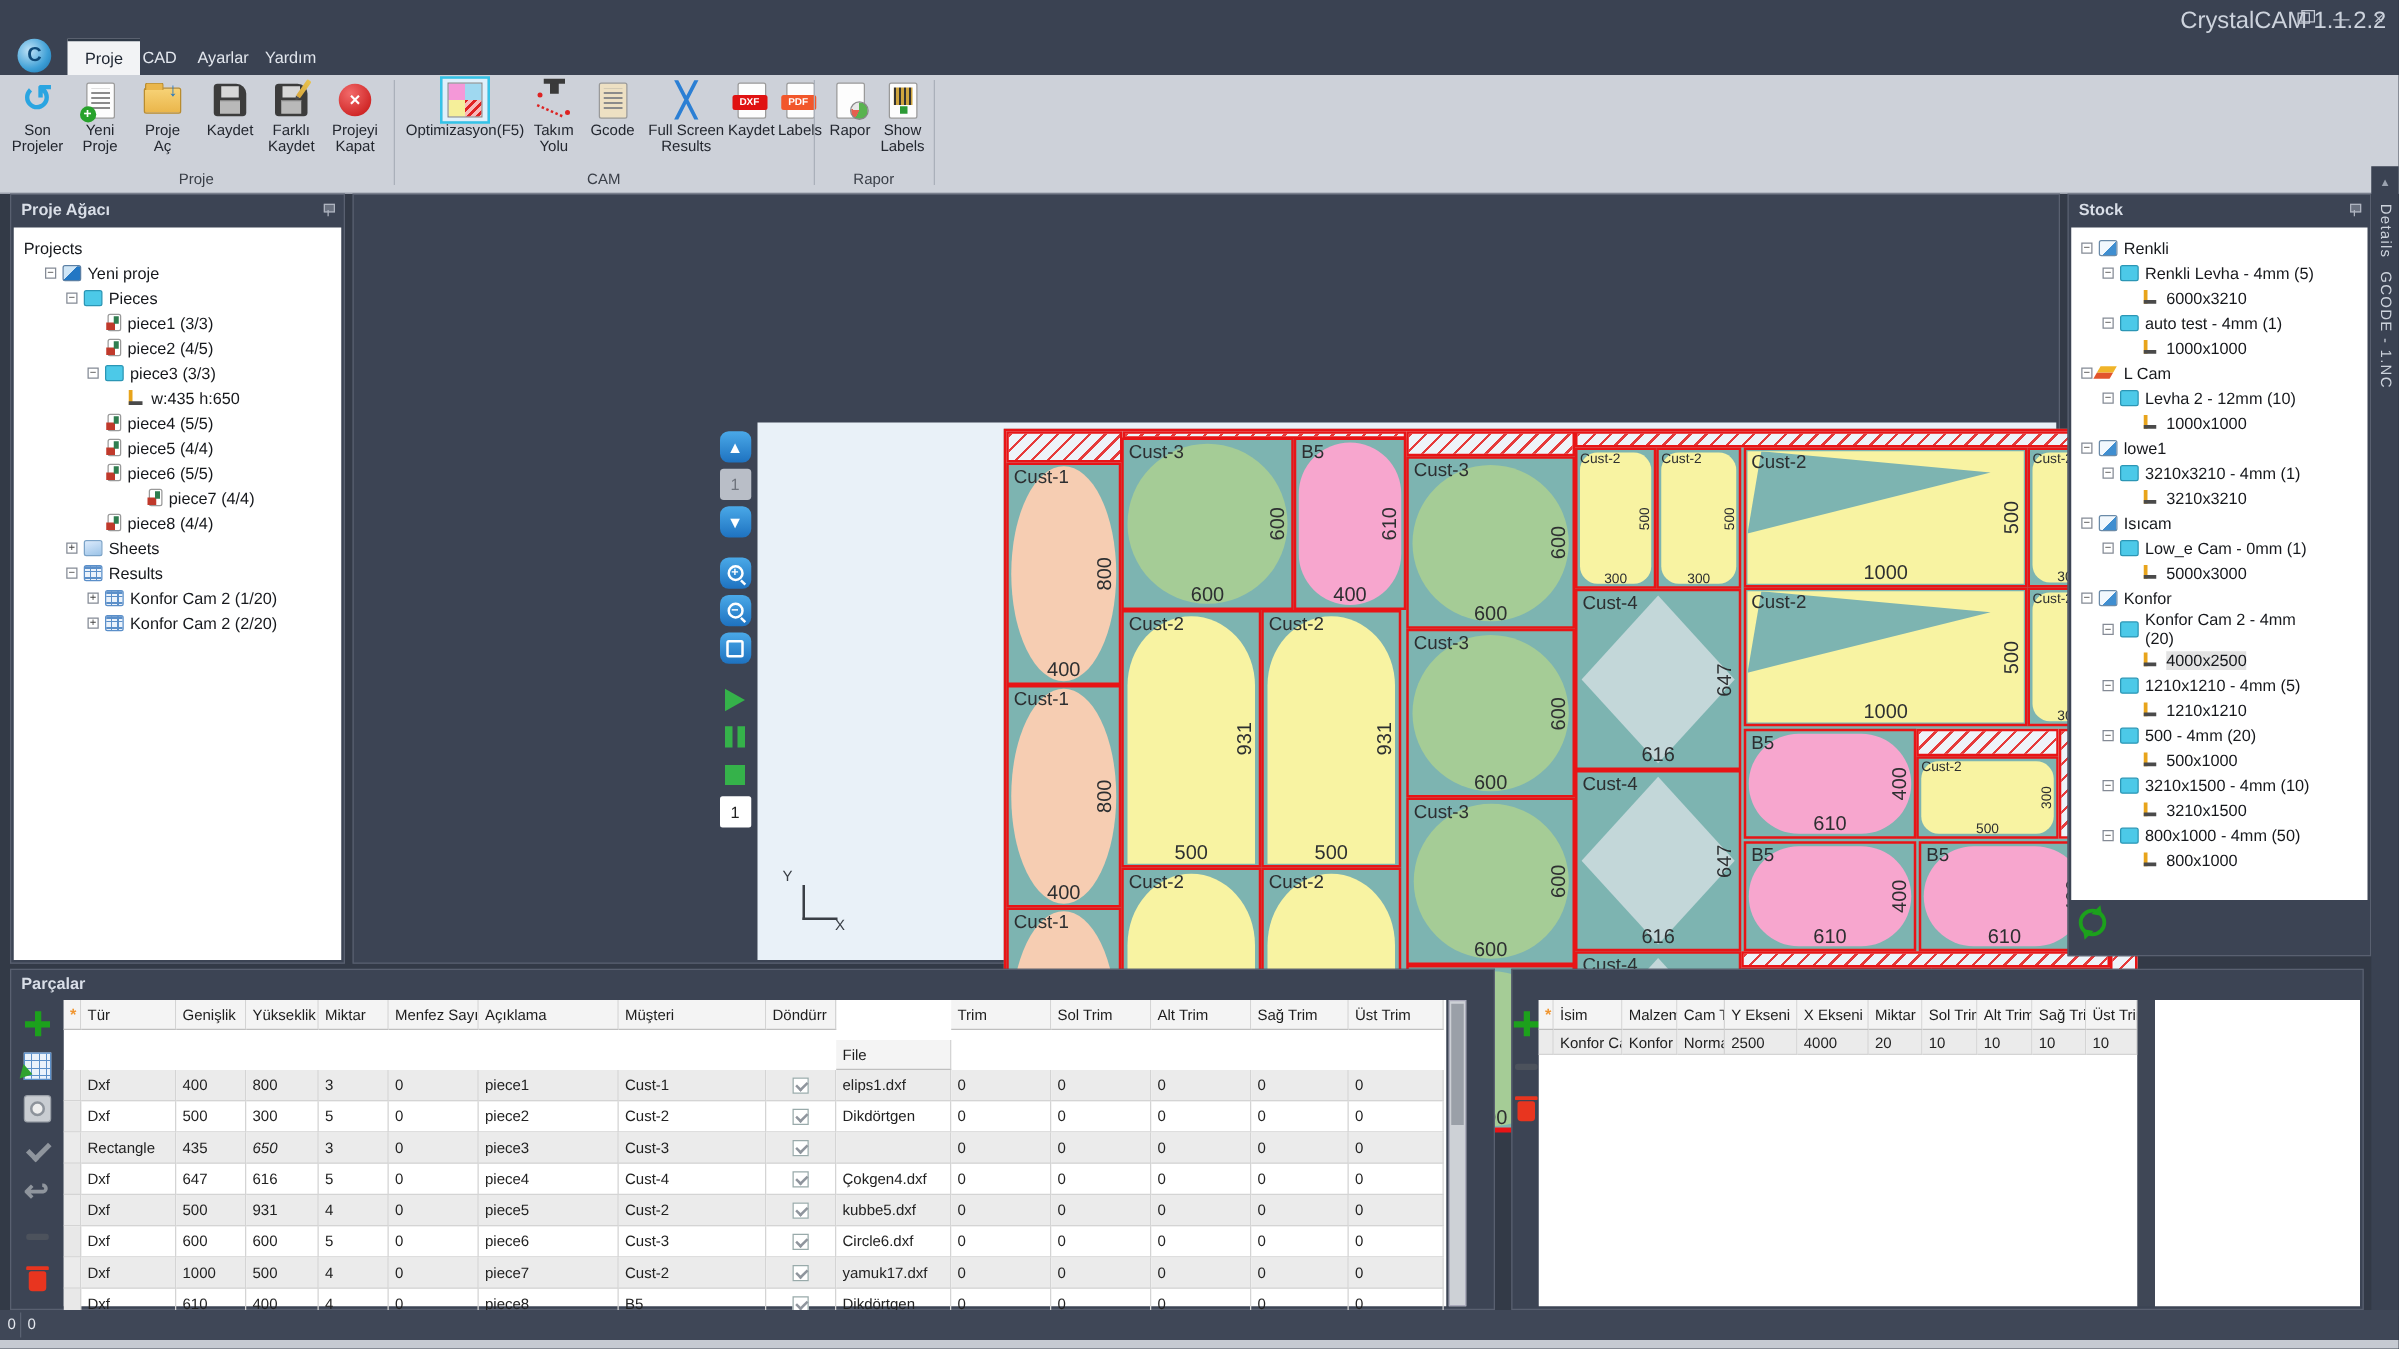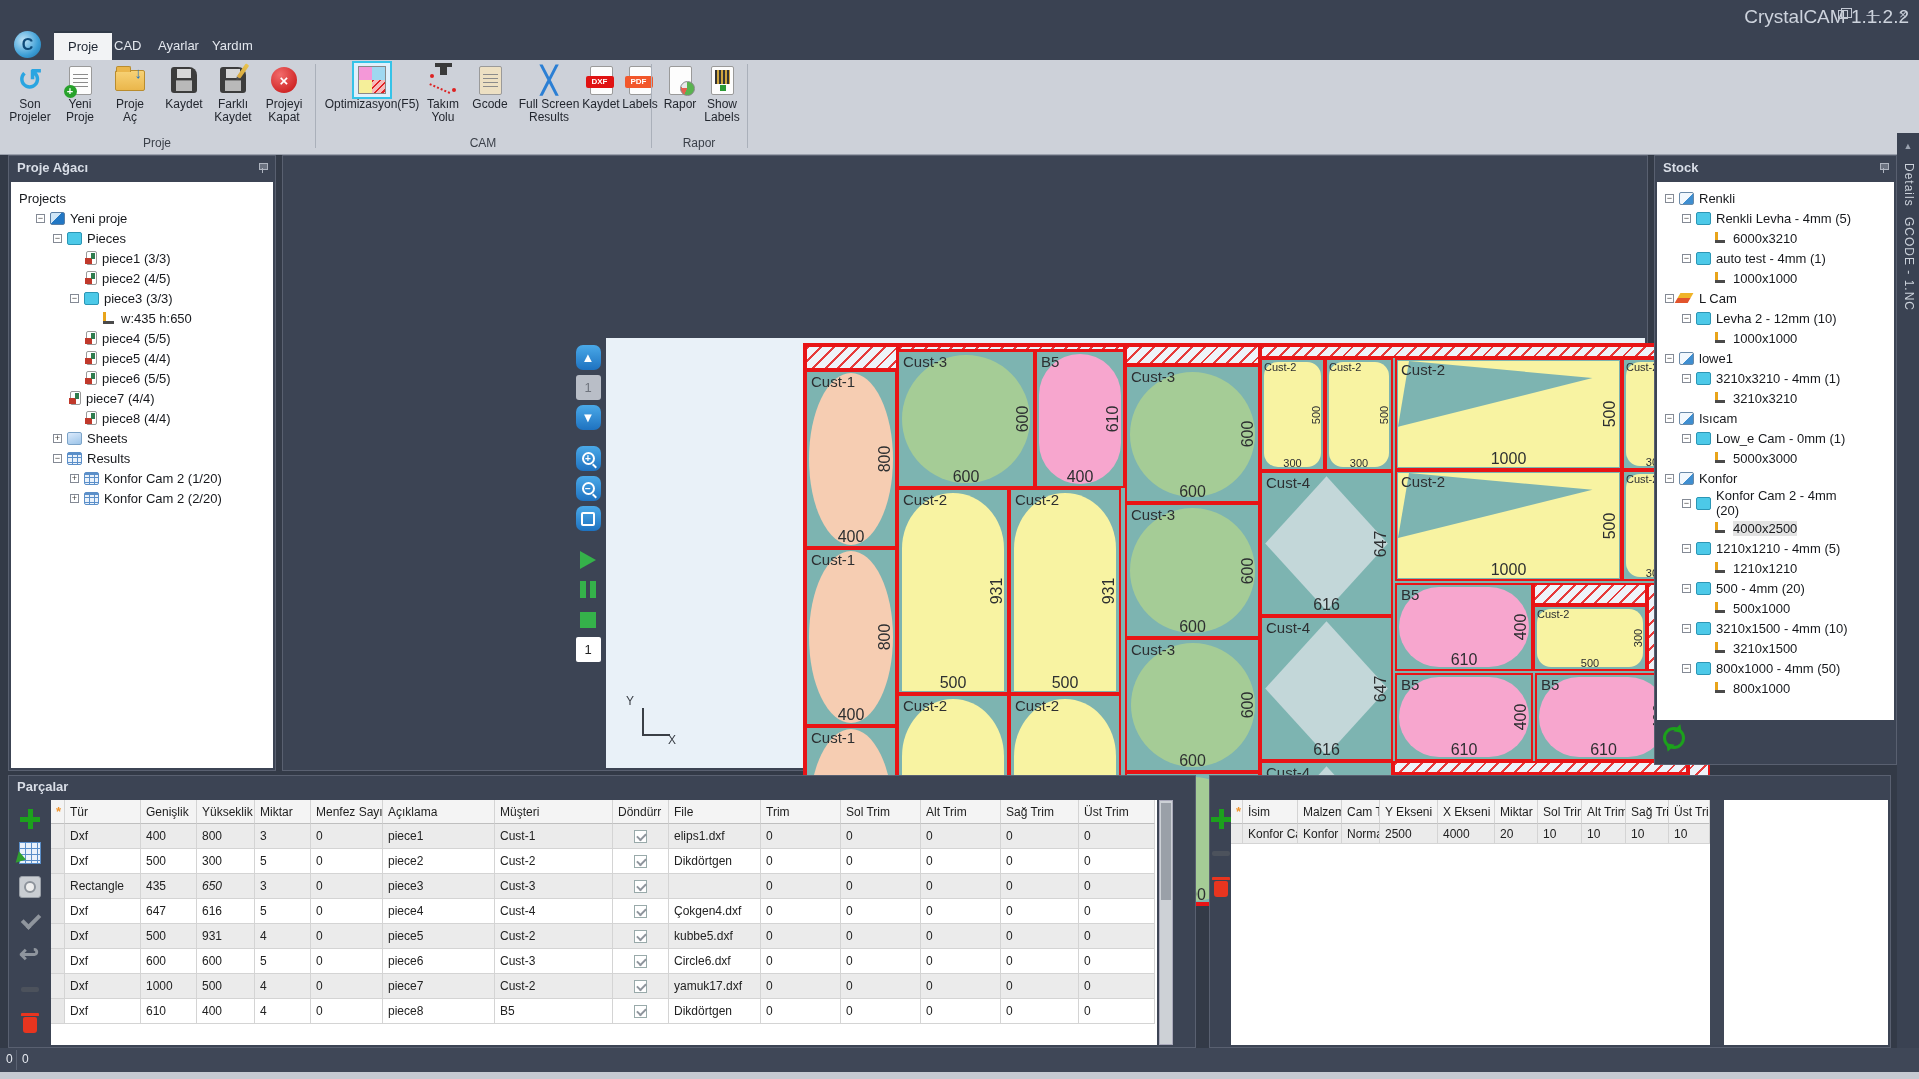--- a/index.html
+++ b/index.html
@@ -381,21 +381,21 @@
       <div class="trow" style="padding-left: 59px;">
         <span style="width: 14px; flex: 0 0 auto;"></span>
         <span class="tico i-piece"></span>
         <span class="tlabel">piece5 (4/4)</span>
       </div>
       <div class="trow" style="padding-left: 59px;">
         <span style="width: 14px; flex: 0 0 auto;"></span>
         <span class="tico i-piece"></span>
         <span class="tlabel">piece6 (5/5)</span>
       </div>
-      <div class="trow" style="padding-left: 43px;">
+      <div class="trow" style="padding-left: 92px;">
         <span style="width: 14px; flex: 0 0 auto;"></span>
         <span class="tico i-piece"></span>
         <span class="tlabel">piece7 (4/4)</span>
       </div>
       <div class="trow" style="padding-left: 59px;">
         <span style="width: 14px; flex: 0 0 auto;"></span>
         <span class="tico i-piece"></span>
         <span class="tlabel">piece8 (4/4)</span>
       </div>
       <div class="trow" style="padding-left: 42px;">
@@ -807,21 +807,21 @@
           <span class="star">*</span>
         </div>
         <div class="dcell" style="width: 76px; height: 24px;">Tür</div>
         <div class="dcell" style="width: 56px; height: 24px;">Genişlik</div>
         <div class="dcell" style="width: 58px; height: 24px;">Yükseklik</div>
         <div class="dcell" style="width: 56px; height: 24px;">Miktar</div>
         <div class="dcell" style="width: 72px; height: 24px;">Menfez Sayısı</div>
         <div class="dcell" style="width: 112px; height: 24px;">Açıklama</div>
         <div class="dcell" style="width: 118px; height: 24px;">Müşteri</div>
         <div class="dcell" style="width: 56px; height: 24px;">Döndürr</div>
-        <div class="dcell" style="width: 92px; height: 24px;">File</div>
+        <div class="dcell" style="width: 92px; height: 24px; margin-top: 32px;">File</div>
         <div class="dcell" style="width: 80px; height: 24px;">Trim</div>
         <div class="dcell" style="width: 80px; height: 24px;">Sol Trim</div>
         <div class="dcell" style="width: 80px; height: 24px;">Alt Trim</div>
         <div class="dcell" style="width: 78px; height: 24px;">Sağ Trim</div>
         <div class="dcell" style="width: 76px; height: 24px;">Üst Trim</div>
       </div>
       <div class="drow odd">
         <div class="dcell selcell" style="width: 14px; height: 25px;"></div>
         <div class="dcell" style="width: 76px; height: 25px;">Dxf</div>
         <div class="dcell" style="width: 56px; height: 25px;">400</div>

